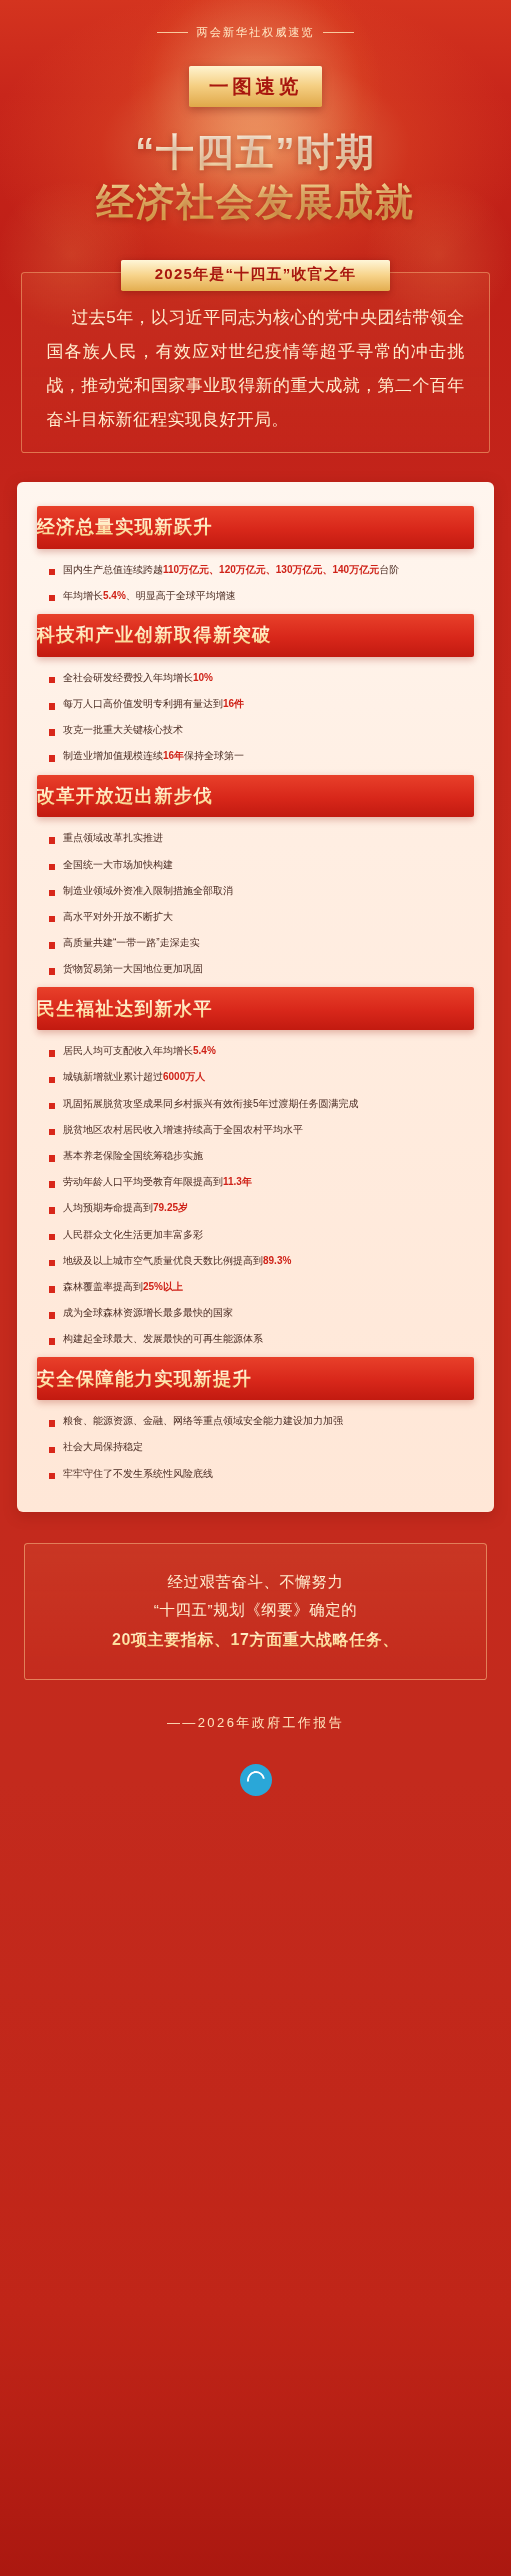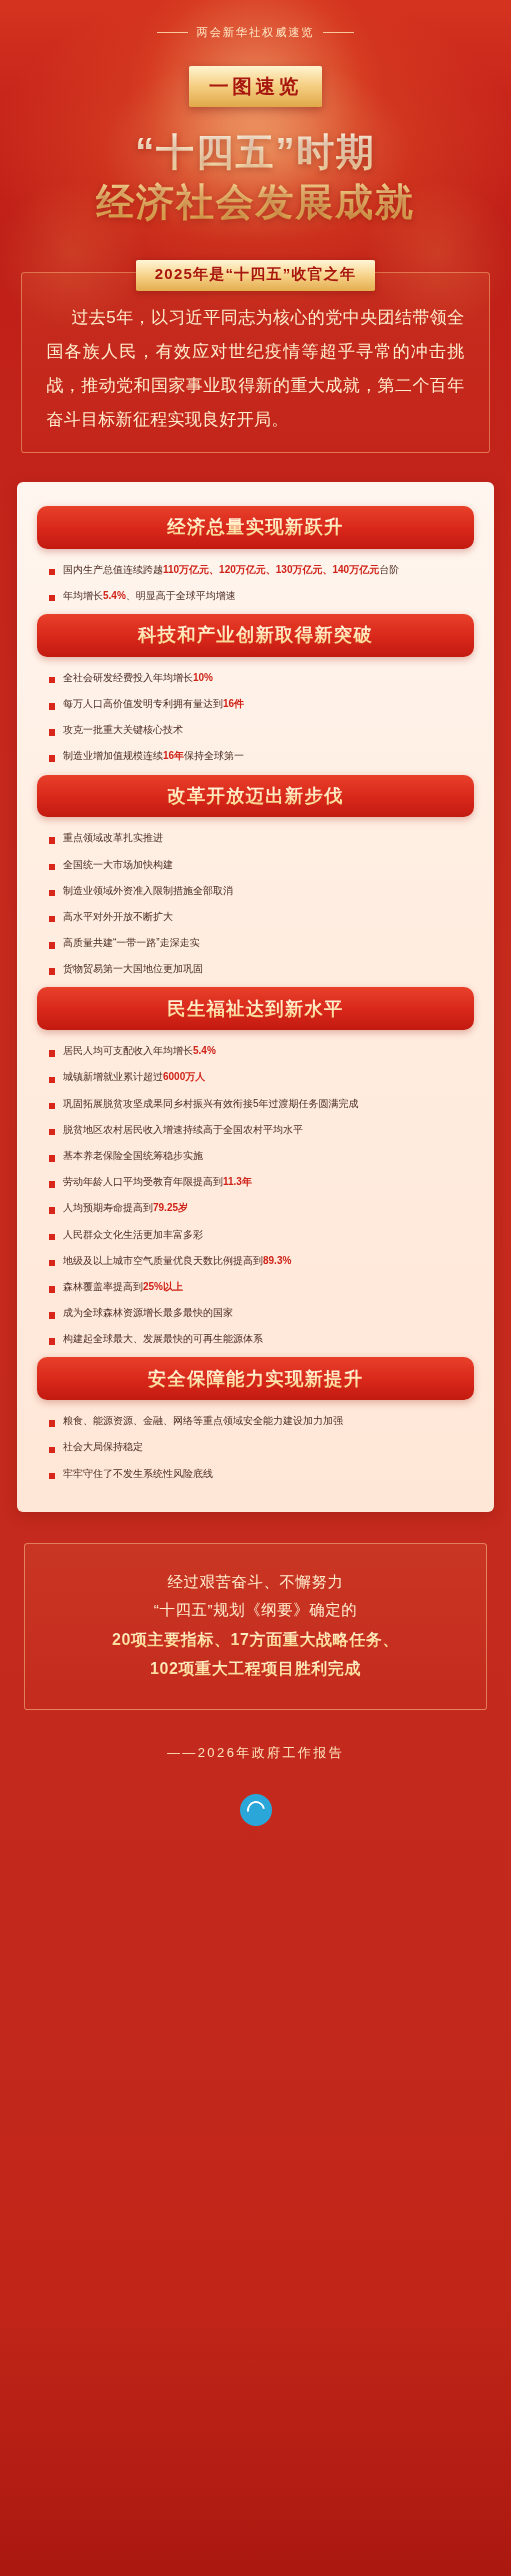--- a/index.html
+++ b/index.html
@@ -96,21 +96,21 @@
     margin: 44px 21.4px 0;
     padding: 0 0 15.4px;
     border: 0.6px solid rgba(255,205,140,0.45);
     border-radius: 3.6px;
     background: linear-gradient(180deg, rgba(255,160,90,0.10), rgba(255,120,60,0.03));
   }
   .intro-badge {
     position: relative;
     top: -12.5px;
     margin: 0 auto;
-    width: 239px;
+    width: 269px;
     padding: 5.3px 0 6.5px;
     text-align: center;
     background: linear-gradient(180deg, #fff6d8 0%, #f7d38a 50%, #e3ad4f 100%);
     color: #a8170f;
     font-size: 15px;
     font-weight: bold;
     letter-spacing: 1.2px;
     border-radius: 1.8px;
     box-shadow: 0 1.8px 6px rgba(90,10,5,0.3);
   }
@@ -133,22 +133,21 @@
     border-radius: 6px;
     background: linear-gradient(180deg, #fff6ef 0%, #ffeee2 35%, #ffe7d7 100%);
     box-shadow: 0 3.6px 14.2px rgba(110,14,6,0.25);
   }
 
   .section { margin-bottom: 8.3px; }
 
   .section-head {
     margin: 0 20px 13px;
     padding: 8.3px 0 9.5px;
-    text-align: center;
-    border-radius: 10px;
+    border-radius: 2px;
     background: linear-gradient(180deg, #e8402a 0%, #d8271a 55%, #c21a10 100%);
     box-shadow: 0 2.4px 7.1px rgba(150,25,12,0.28);
     position: relative;
   }
   .section-head .title {
     font-size: 18.4px;
     font-weight: bold;
     letter-spacing: 1.2px;
     background: linear-gradient(180deg, #fffaec 0%, #ffe7b4 55%, #f4cd80 100%);
     -webkit-background-clip: text;
@@ -339,21 +338,20 @@
             <li>牢牢守住了不发生系统性风险底线</li>
           </ul>
         </div>
       </div>
   </div>
 
   <div class="summary">
     <span class="ln">经过艰苦奋斗、不懈努力</span>
     <span class="ln">“十四五”规划《纲要》确定的</span>
     <span class="ln gold">20项主要指标、17方面重大战略任务、</span>
-    <span class="ln gold">102项重大工程项目胜利完成</span>
   </div>
 
   <div class="source">——2026年政府工作报告</div>
 
   <div class="footer">
     <div class="logo-circle">
       <span class="swirl"></span>
     </div>
   </div>
 

